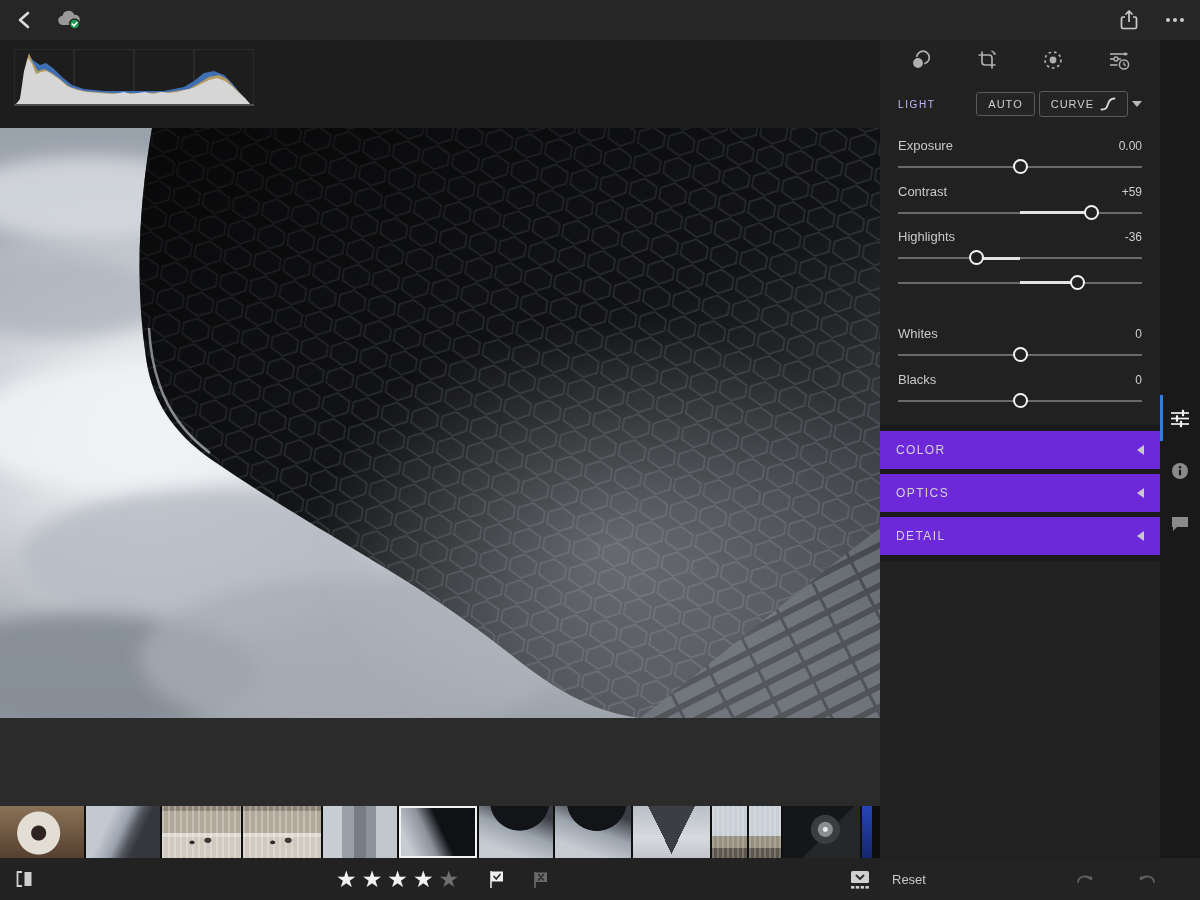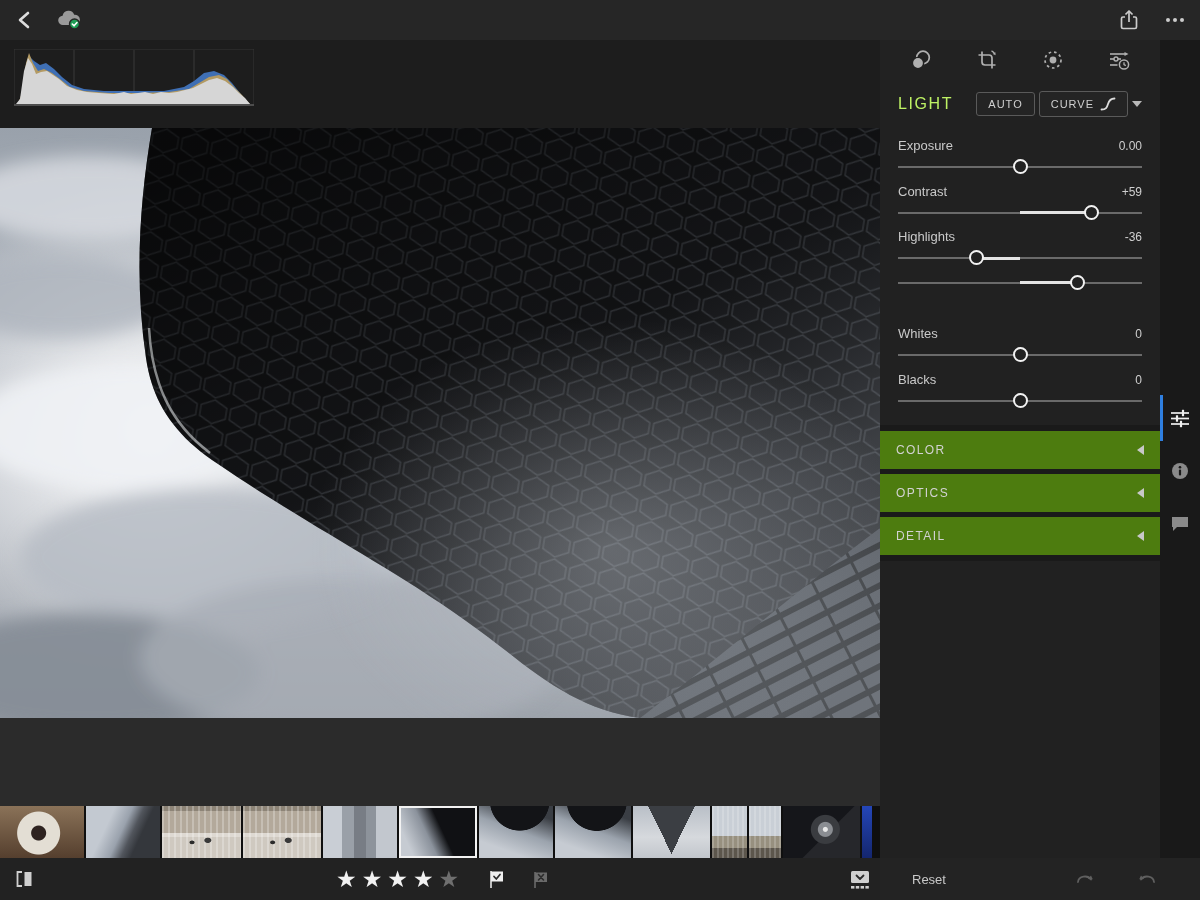--- a/index.html
+++ b/index.html
@@ -42,48 +42,48 @@
   .star{font-size:23px;line-height:1;color:#f2f2f2;cursor:pointer;}
   .star.empty{color:#6f6f6f;}
   .flags{position:absolute;left:482px;top:0;height:42px;display:flex;align-items:center;gap:14px;}
   .cmp{position:absolute;left:10px;top:6px;}
   .fstoggle{position:absolute;left:845px;top:7px;}
 
   
   .panel{position:absolute;left:880px;top:40px;width:280px;height:818px;background:#212121;}
   .edit-tabs{height:40px;display:flex;align-items:center;justify-content:space-around;padding:0 8px;background:#222;}
   .light-head{height:48px;display:flex;align-items:center;padding:0 18px;}
-  .light-title{font-size:16px;letter-spacing:1.6px;color:#bef264;}
+  .light-title{font-size:10px;letter-spacing:1.6px;color:#c4b5fd;}
   .lh-btns{margin-left:auto;display:flex;align-items:center;gap:4px;}
   .pill{border:1.5px solid #5a5a5a;border-radius:3px;color:#cfcfcf;font-size:11px;letter-spacing:1px;padding:5px 11px;display:flex;align-items:center;gap:6px;cursor:pointer;background:#242424;}
   .dd-tri{width:0;height:0;border-left:5px solid transparent;border-right:5px solid transparent;border-top:6px solid #b8b8b8;cursor:pointer;}
 
   .sliders{padding:4px 18px 0 18px;}
   .slider{height:45.5px;position:relative;}
   .slider-head{display:flex;justify-content:space-between;align-items:flex-end;padding-top:6px;}
   .s-label{font-size:13px;color:#c9c9c9;}
   .s-value{font-size:12px;color:#cfcfcf;}
   .s-track{position:relative;height:16px;margin-top:6px;cursor:pointer;}
   .s-base{position:absolute;left:0;right:0;top:7px;height:2px;background:#6a6a6a;}
   .s-fill{position:absolute;top:6.5px;height:3px;background:#e3e3e3;}
   .s-knob{position:absolute;top:0;width:15px;height:15px;border-radius:50%;background:#212121;border:2.5px solid #f2f2f2;}
 
   .sections{margin-top:14px;background:#1a1a1a;padding:1px 0;}
-  .section-row{height:38px;margin:5px 0;background:#4d7c0f;display:flex;align-items:center;padding:0 16px;cursor:pointer;}
+  .section-row{height:38px;margin:5px 0;background:#6d28d9;display:flex;align-items:center;padding:0 16px;cursor:pointer;}
   .sec-label{font-size:12px;letter-spacing:1.4px;color:#d2d2d2;}
   .sec-chev{margin-left:auto;width:0;height:0;border-top:5px solid transparent;border-bottom:5px solid transparent;border-right:7px solid #c8c8c8;}
 
   
   .rail{position:absolute;left:1160px;top:40px;width:40px;height:818px;background:#191919;}
   .rail-item{position:absolute;left:0;width:40px;height:36px;display:flex;align-items:center;justify-content:center;cursor:pointer;}
   .rail-item.active::before{content:'';position:absolute;left:0;top:-5px;bottom:-5px;width:3px;background:#2f7fe0;}
 
   
   .resetbar{position:absolute;left:880px;top:858px;width:320px;height:42px;background:#232323;display:flex;align-items:center;}
-  .reset-label{margin-left:32px;font-size:13px;color:#c8c8c8;cursor:pointer;}
+  .reset-label{margin-left:12px;font-size:13px;color:#c8c8c8;cursor:pointer;}
   .undo-redo{margin-left:auto;margin-right:38px;display:flex;gap:32px;}
 </style>
 </head>
 <body>
 
 <div class="app">
 
   <header class="topbar">
     <div class="tb-left">
       <span class="icon-btn">

